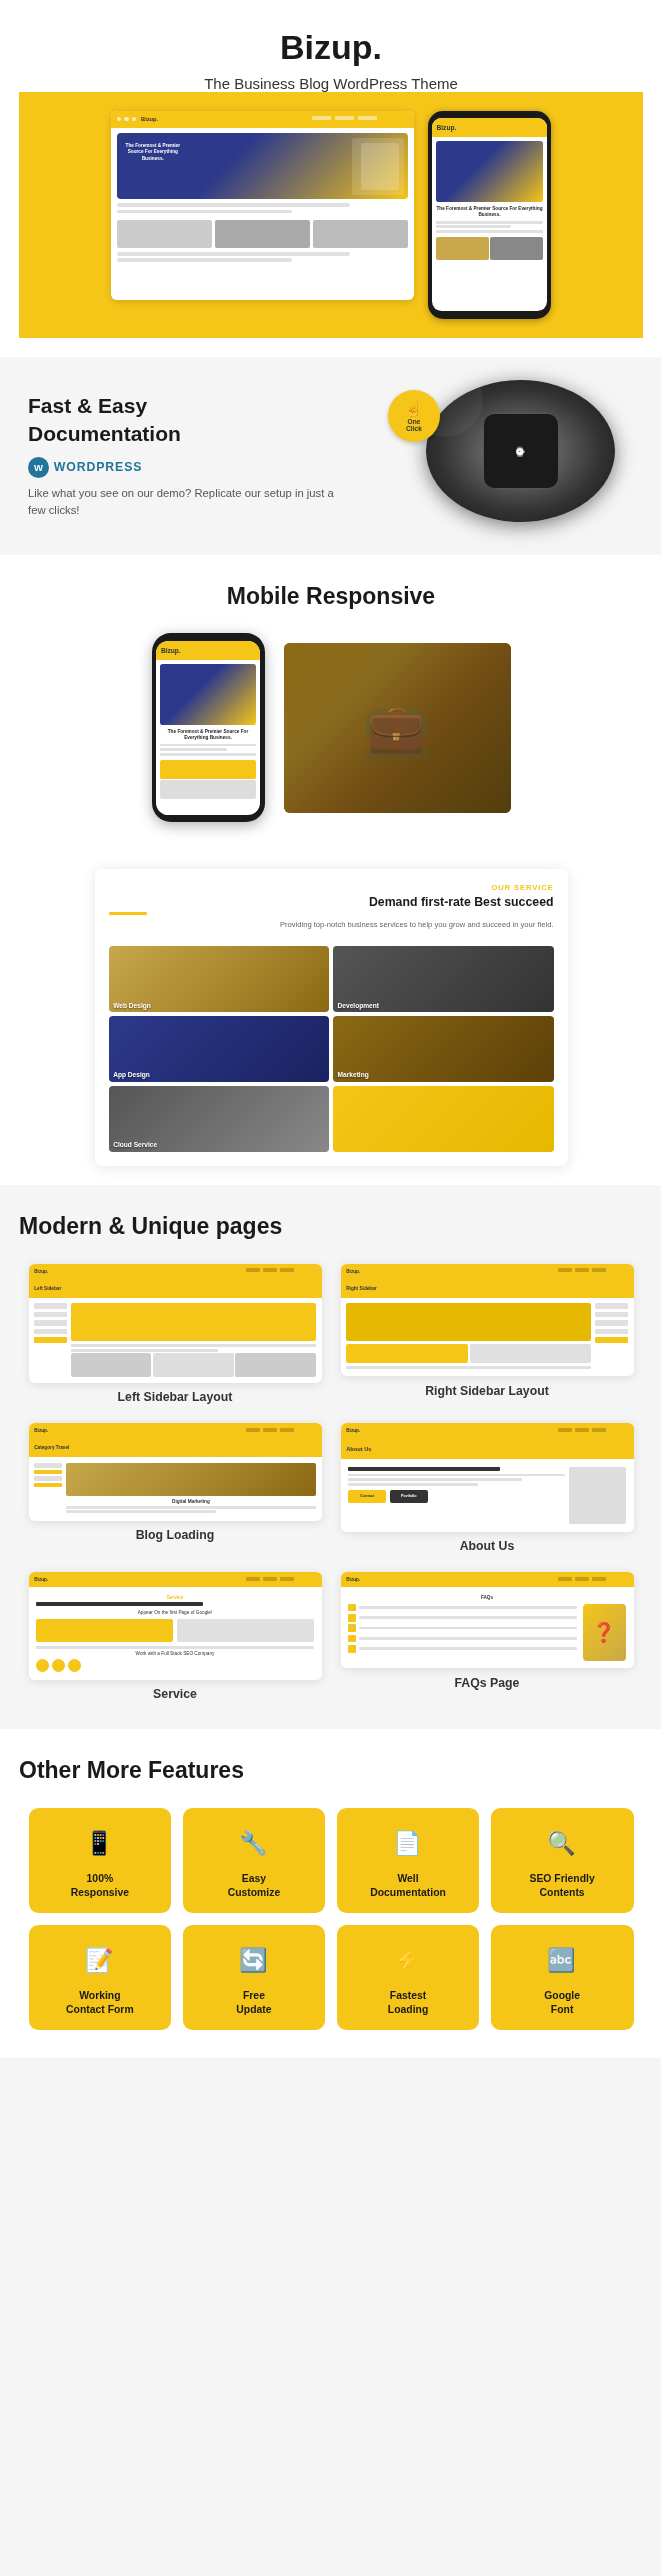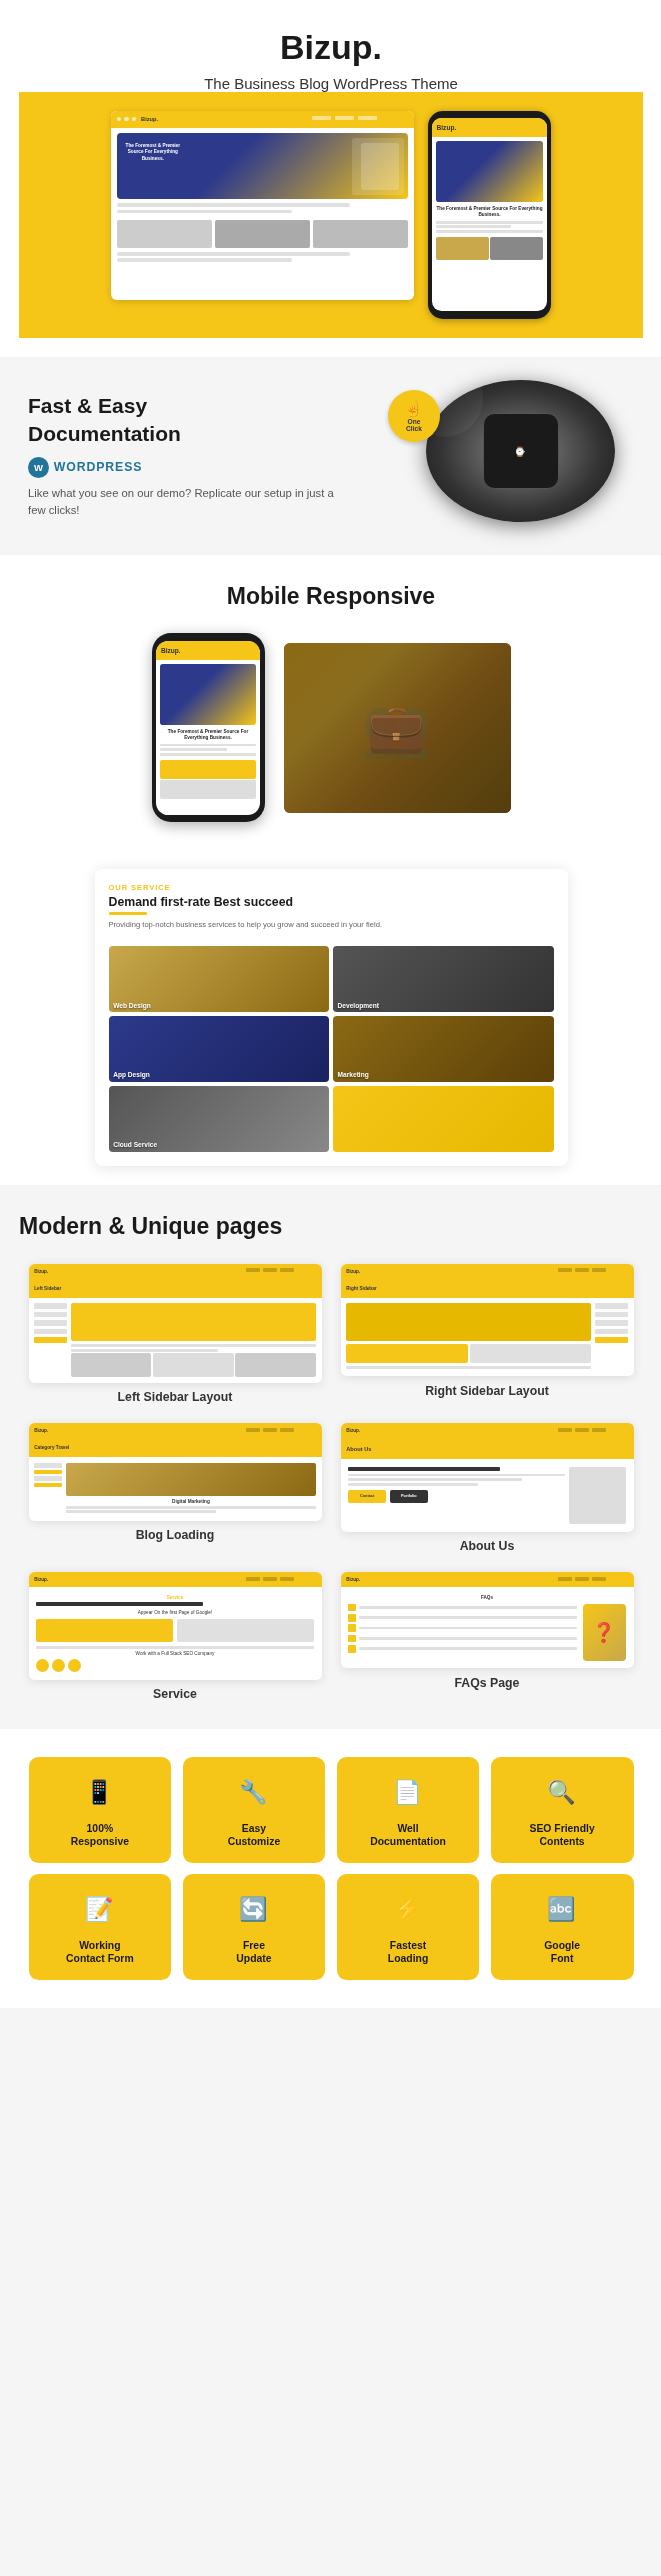--- a/index.html
+++ b/index.html
@@ -230,20 +230,21 @@
     .office-photo::before {
       content: '👥';
       font-size: 57px;
       opacity: 0.4;
     }
 
     
     .services-section {
       background: #fff;
       padding: 19px;
+      text-align: right;
     }
     .services-card {
       max-width: 473px;
       margin: 0 auto;
       background: #fff;
       border-radius: 7.6px;
       box-shadow: 0 1.9px 14px rgba(0,0,0,0.1);
       overflow: hidden;
     }
     .services-card-header {
@@ -768,20 +769,21 @@
           </div>
         </div>
       </div>
       <div class="page-label">FAQs Page</div>
     </div>
 
   </div>
 </div>
 
 <div class="features-section">
+  <h2 class="section-title">Other More Features</h2>
   <div class="features-grid">
 
     <div class="feature-card">
       <div class="feature-icon">📱</div>
       <div class="feature-label">100%<br>Responsive</div>
     </div>
 
     <div class="feature-card">
       <div class="feature-icon">🔧</div>
       <div class="feature-label">Easy<br>Customize</div>

